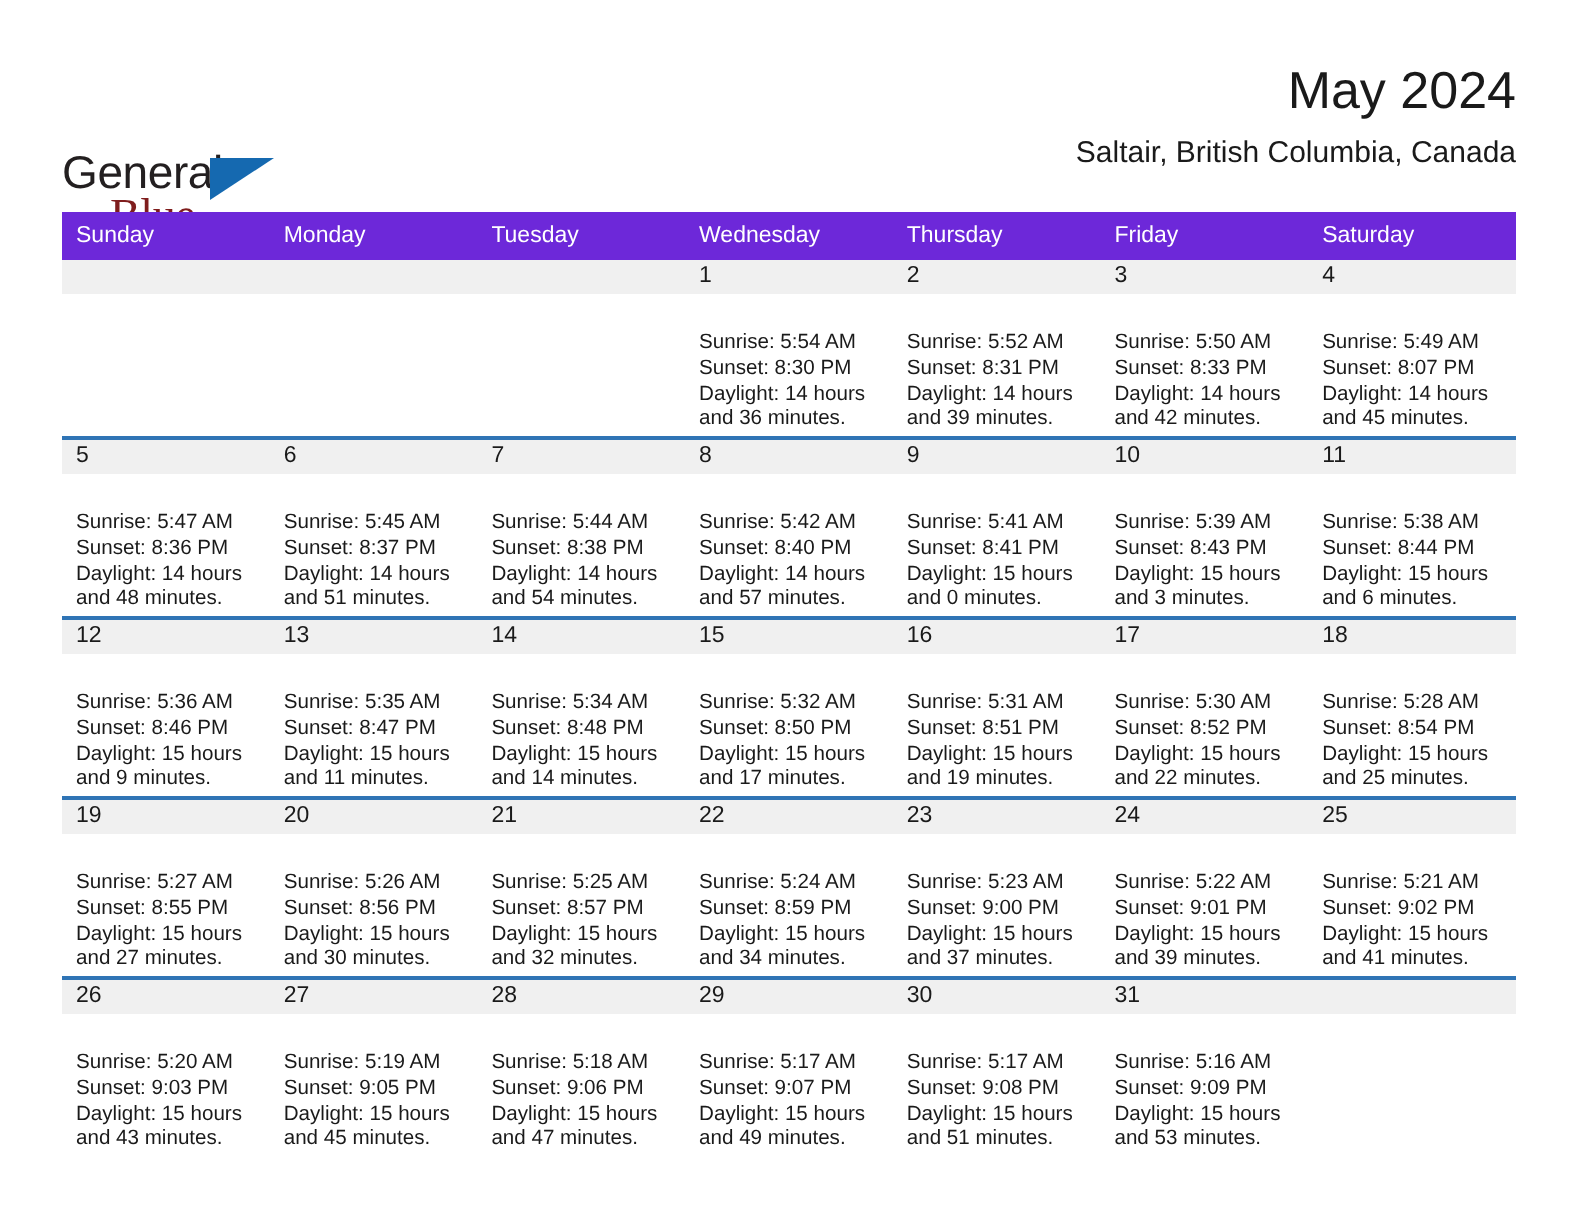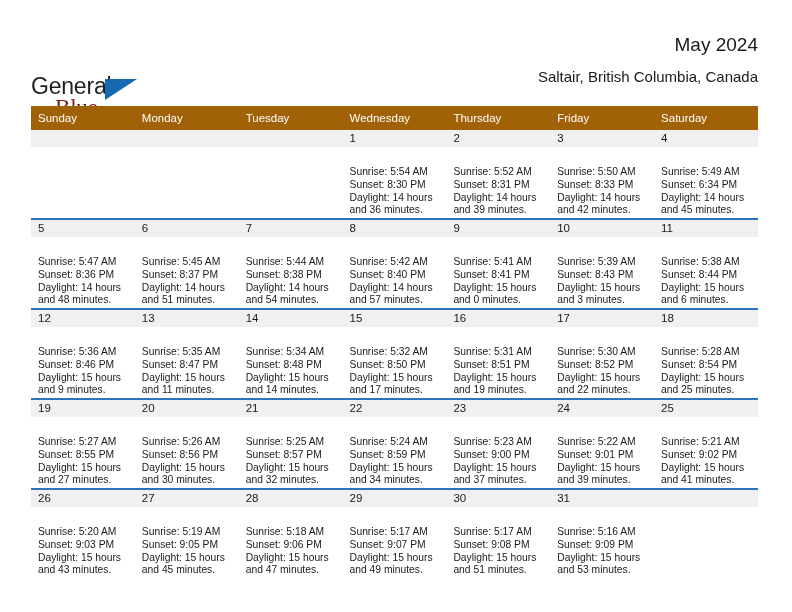--- a/index.html
+++ b/index.html
@@ -65,21 +65,21 @@
     border-bottom: 21px solid transparent;
   }
 
   .title-block {
     position: absolute;
     right: 0;
     top: 0;
     text-align: right;
   }
   .month-title {
-    font-size: 19px;
+    font-size: 26px;
     color: #1a1a1a;
     line-height: 34px;
     white-space: nowrap;
     font-weight: normal;
   }
   .location-title {
     margin-top: 5px;
     font-size: 15px;
     color: #1a1a1a;
     line-height: 19px;
@@ -89,21 +89,21 @@
   
   .calendar {
     position: absolute;
     left: 31px;
     top: 106px;
     width: 727px;
     border-collapse: collapse;
     table-layout: fixed;
   }
   .calendar th {
-    background: #a16207;
+    background: #6d28d9;
     color: #ffffff;
     font-size: 11.5px;
     font-weight: normal;
     text-align: left;
     padding: 5px 0 5px 7px;
     line-height: 14px;
     border: none;
   }
   .calendar td {
     vertical-align: top;
@@ -208,21 +208,21 @@
             <div>Sunrise: 5:50 AM</div>
             <div>Sunset: 8:33 PM</div>
             <div>Daylight: 14 hours</div>
             <div>and 42 minutes.</div>
           </div>
         </td>
         <td>
           <div class="daynum-band">4</div>
           <div class="cell-body">
             <div>Sunrise: 5:49 AM</div>
-            <div>Sunset: 6:34 PM</div>
+            <div>Sunset: 8:07 PM</div>
             <div>Daylight: 14 hours</div>
             <div>and 45 minutes.</div>
           </div>
         </td>
       </tr>
 
       <tr class="week">
         <td>
           <div class="daynum-band">5</div>
           <div class="cell-body">

